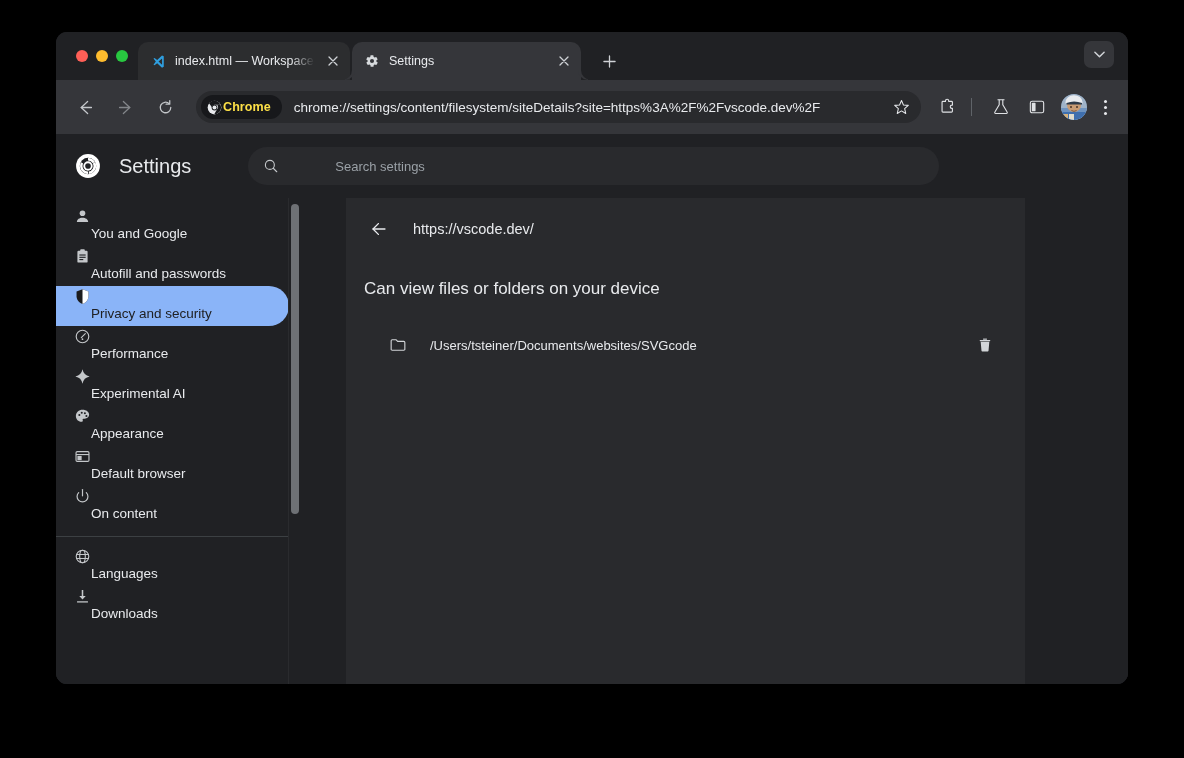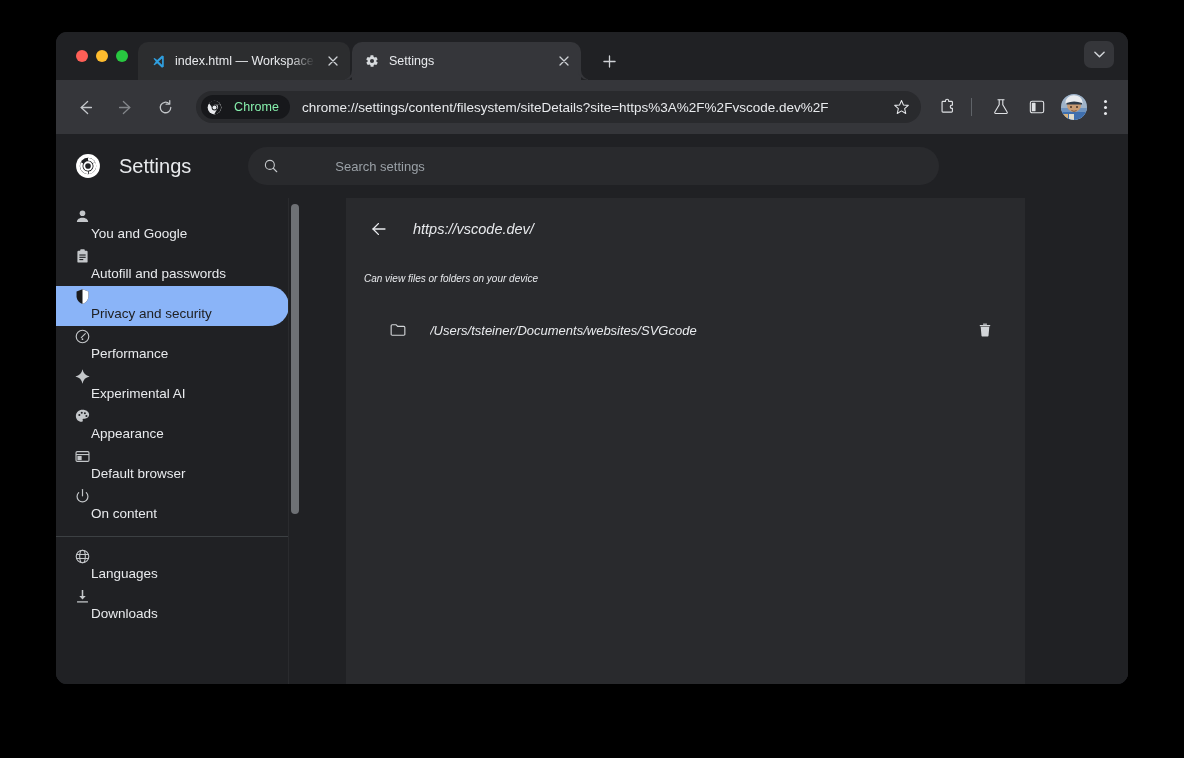--- a/index.html
+++ b/index.html
@@ -122,22 +122,22 @@
   }
   #chrome-chip {
     height: 24px;
     background: #17181b;
     border-radius: 12px;
     display: flex; align-items: center;
     padding: 0 11px 0 6px;
     flex: 0 0 auto;
   }
   #chrome-chip .chip-label {
-    font-size: 12.5px; color: #86efac; font-weight: 400;
-    margin-left: 12px; letter-spacing: .1px;
+    font-size: 12.5px; color: #fde047; font-weight: 700;
+    margin-left: 1px; letter-spacing: .1px;
   }
   #omnibox-url {
     flex: 1 1 auto;
     font-size: 13.5px;
     color: #e8eaed;
     margin-left: 12px;
     white-space: nowrap; overflow: hidden;
     min-width: 0;
   }
   #bookmark-button {
@@ -261,21 +261,20 @@
     width: 8px; height: 310px;
     background: #6e7175;
     border-radius: 4px;
   }
 
   
   #settings-main-outer {
     flex: 1 1 auto;
     background: #202124;
     position: relative;
-    font-style: italic;
   }
   #settings-card {
     position: absolute;
     left: 44px; top: 0;
     width: 679px; height: 100%;
     background: #292a2d;
   }
   #subpage-header {
     height: 62px;
     display: flex; align-items: center;
@@ -285,23 +284,23 @@
     width: 32px; height: 32px; flex: 0 0 32px;
     display: flex; align-items: center; justify-content: center;
     border-radius: 50%;
   }
   #subpage-title {
     font-size: 14.5px; color: #e8eaed;
     margin-left: 18px;
     font-weight: 400;
   }
   #permission-description {
-    font-size: 10px; color: #e8eaed;
+    font-size: 17px; color: #e8eaed;
     padding-left: 18px;
-    margin-top: 13px;
+    margin-top: 19px;
   }
   #file-list { margin-top: 26px; }
   .file-row {
     height: 40px;
     display: flex; align-items: center;
     padding: 0 26px 0 42px;
   }
   .file-row .file-icon { width: 20px; height: 20px; flex: 0 0 20px; display:flex; align-items:center; justify-content:center;}
   .file-row .file-path {
     flex: 1 1 auto;

